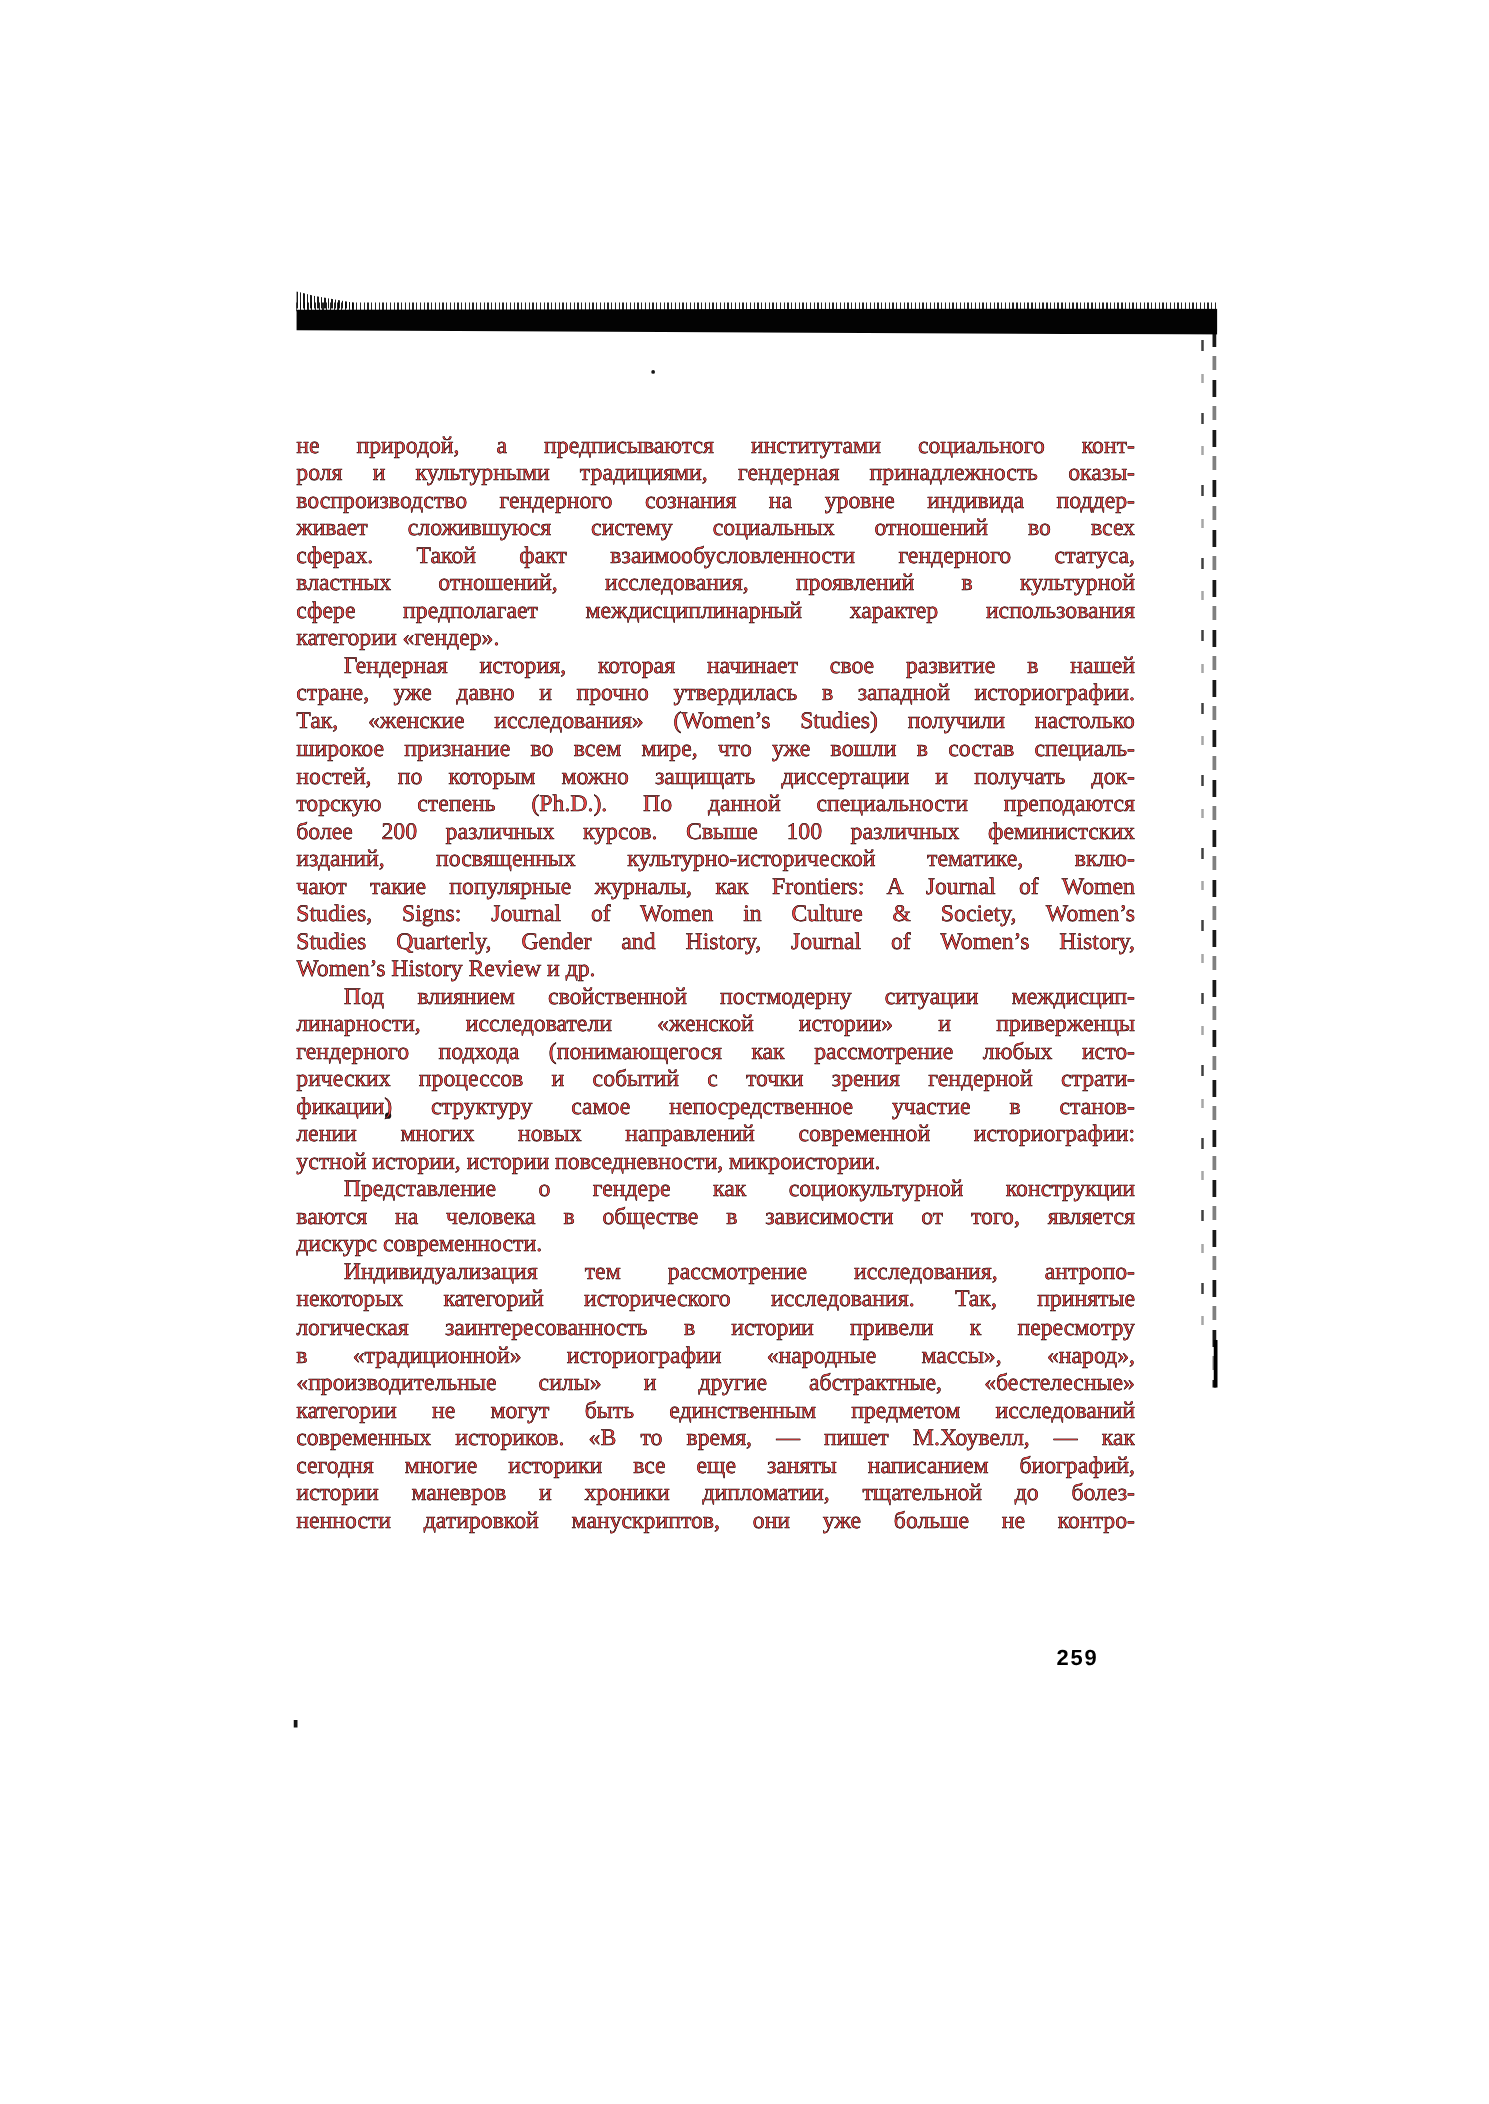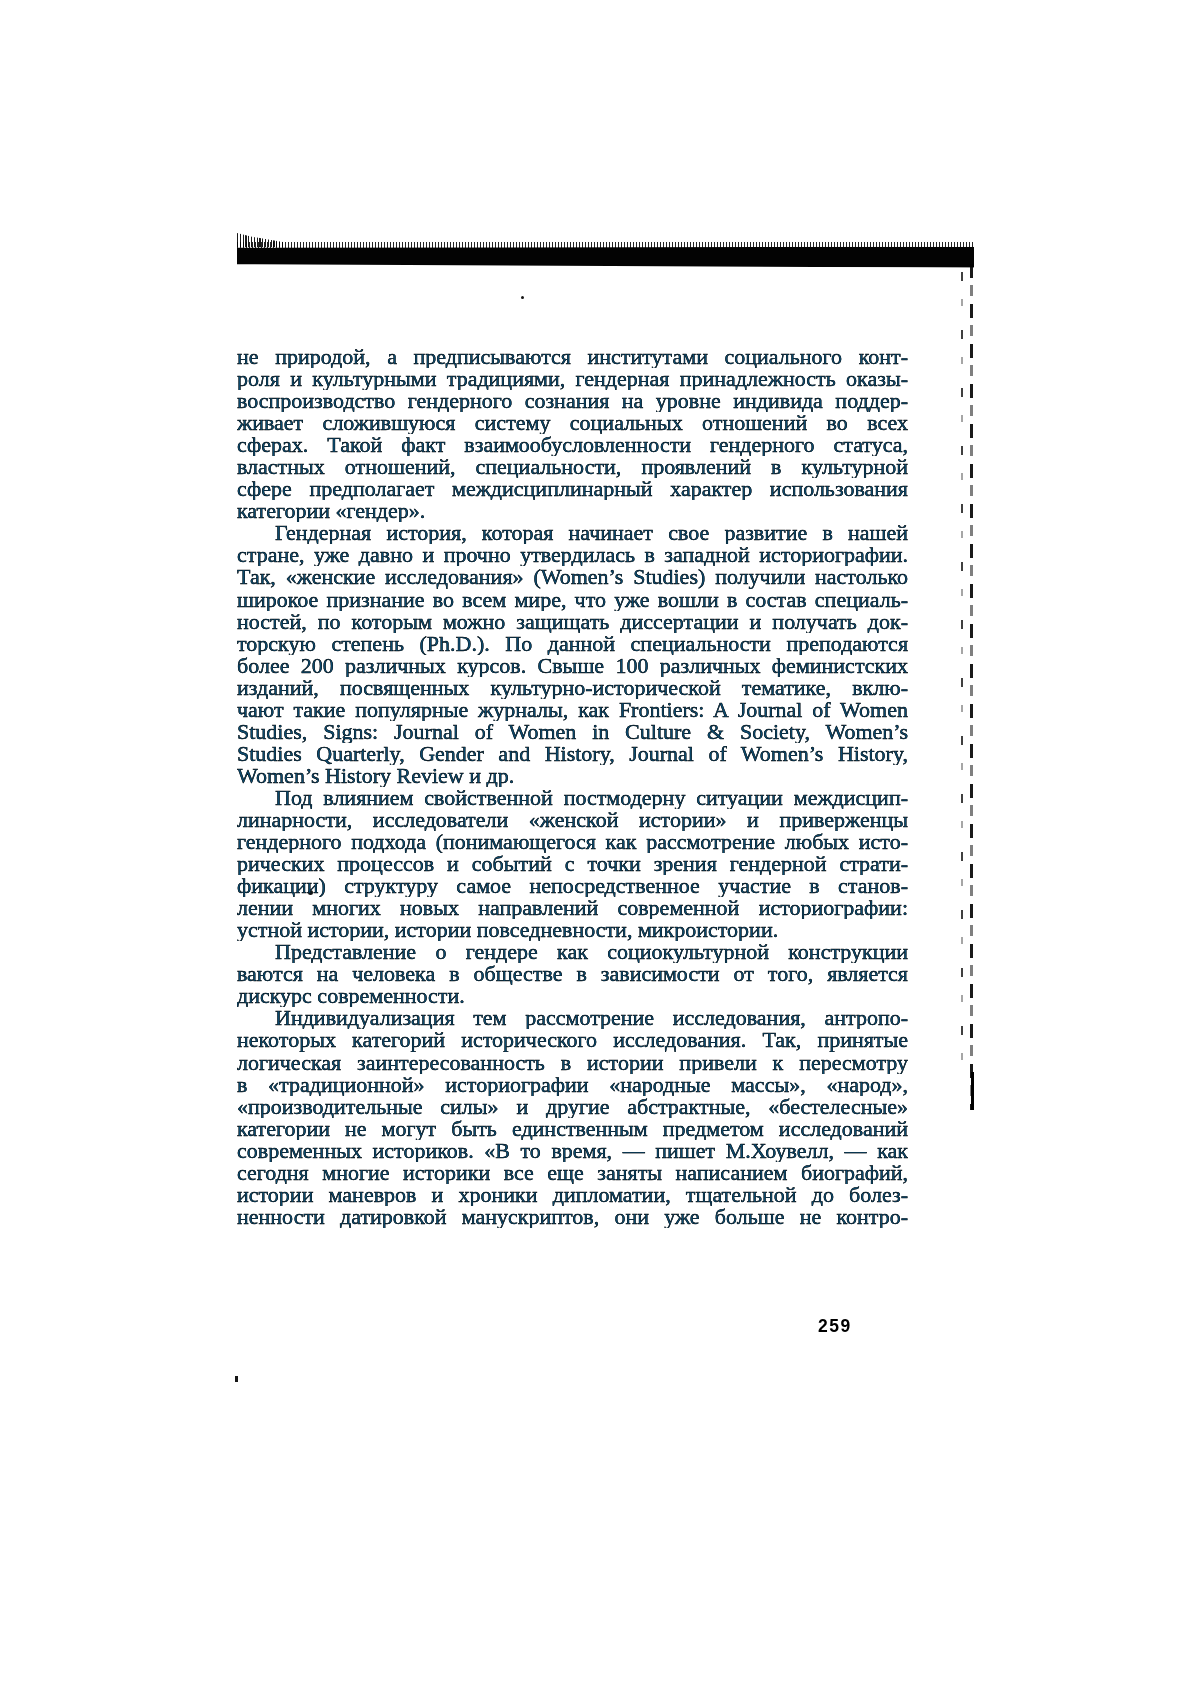--- a/index.html
+++ b/index.html
@@ -11,43 +11,43 @@
     overflow: hidden;
     font-family: "Liberation Serif", serif;
   }
 
   
   .textblock {
     position: absolute;
     left: 237px;
     top: 346px;
     width: 671px;
-    color: #0c4a6e;
-    font-size: 22px;
+    color: #ef4444;
+    font-size: 19px;
     -webkit-text-stroke: 0.35px #0a0a0a;
     text-shadow: 0 0 0.45px #000;
   }
   .para { margin: 0; padding: 0; }
   .line {
     height: 22.05px;
     line-height: 22.05px;
     text-align: justify;
     text-align-last: justify;
     overflow: hidden;
   }
   .line.final { text-align-last: left; }
   .line.indent { text-indent: 38px; }
 
   
   .pagenum {
     position: absolute;
     left: 818px;
     top: 1316px;
     width: 88px;
-    text-align: left;
+    text-align: center;
     font-family: "Liberation Sans", sans-serif;
     font-weight: bold;
     font-size: 17.5px;
     letter-spacing: 1.5px;
     color: #000;
   }
 
   
   .scan-bar {
     position: absolute;
@@ -132,21 +132,21 @@
   <div class="speck speck-3"></div>
 
   <div class="textblock">
 
     <div class="para">
       <div class="line">не природой, а предписываются институтами социального конт-</div>
       <div class="line">роля и культурными традициями, гендерная принадлежность оказы-</div>
       <div class="line">воспроизводство гендерного сознания на уровне индивида поддер-</div>
       <div class="line">живает сложившуюся систему социальных отношений во всех</div>
       <div class="line">сферах. Такой факт взаимообусловленности гендерного статуса,</div>
-      <div class="line">властных отношений, специальности, проявлений в культурной</div>
+      <div class="line">властных отношений, исследования, проявлений в культурной</div>
       <div class="line">сфере предполагает междисциплинарный характер использования</div>
       <div class="line final">категории «гендер».</div>
     </div>
 
     <div class="para">
       <div class="line indent">Гендерная история, которая начинает свое развитие в нашей</div>
       <div class="line">стране, уже давно и прочно утвердилась в западной историографии.</div>
       <div class="line">Так, «женские исследования» (Women’s Studies) получили настолько</div>
       <div class="line">широкое признание во всем мире, что уже вошли в состав специаль-</div>
       <div class="line">ностей, по которым можно защищать диссертации и получать док-</div>

